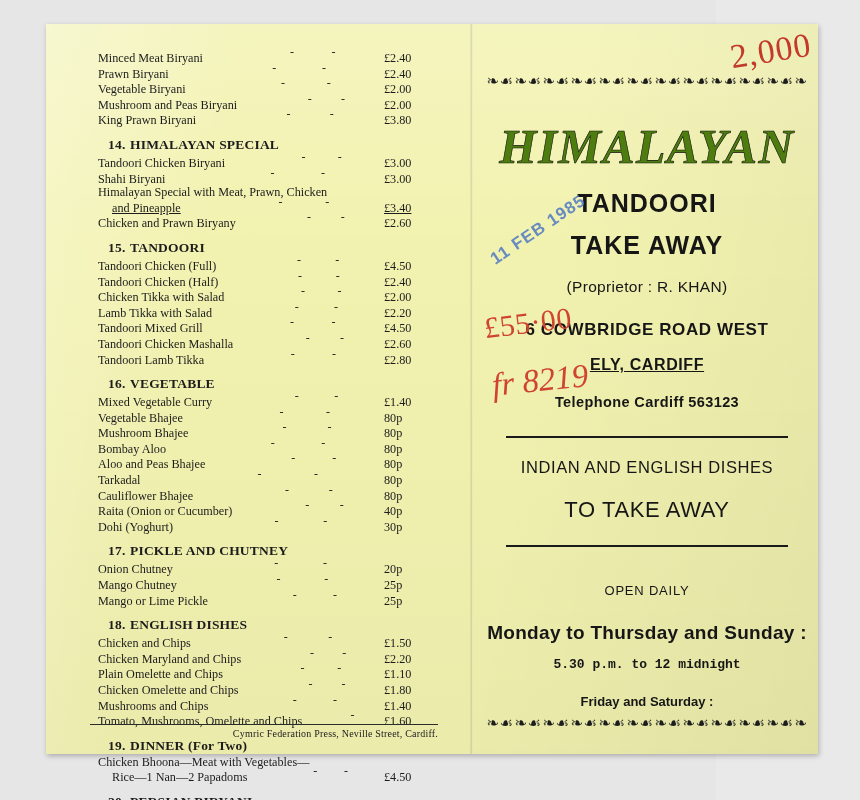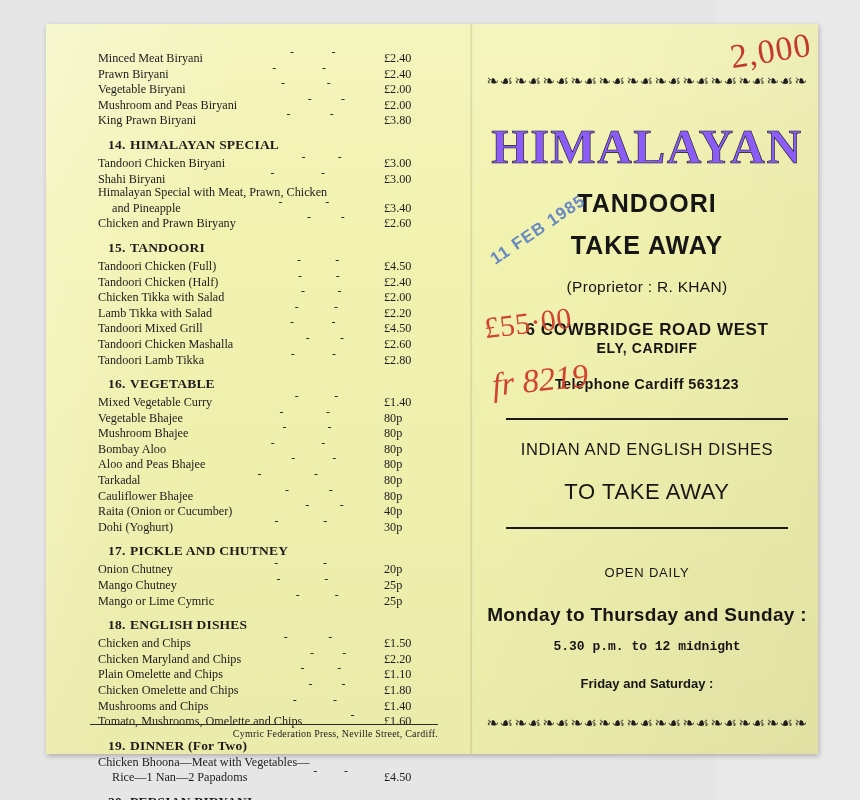--- a/index.html
+++ b/index.html
@@ -142,21 +142,22 @@
   }
   #orn-top { margin-top: 30px; }
   #orn-bottom { position: absolute; left: 0; right: 0; top: 672px; }
   #title {
     margin-top: 34px;
     font-family: "Liberation Serif", serif;
     font-weight: bold;
     font-size: 48px;
     letter-spacing: 1.5px;
     line-height: 1;
-    color: #8b5cf6;
+    color: #4d7c0f;
+    font-style: italic;
     -webkit-text-stroke: 0.6px #111;
   }
   #subtitle1 {
     margin-top: 18px;
     font-family: "Liberation Sans", sans-serif;
     font-weight: bold;
     font-size: 25px;
     letter-spacing: 1px;
   }
   #subtitle2 {
@@ -173,24 +174,26 @@
     letter-spacing: 0.3px;
   }
   #address1 {
     margin-top: 24px;
     font-family: "Liberation Sans", sans-serif;
     font-weight: bold;
     font-size: 17px;
     letter-spacing: 0.6px;
   }
   #address2 {
-    font-family: "Liberation Sans", sans-serif;
-    font-weight: bold;
-    font-size: 14px;
+    margin-top: 16px;
+    font-family: "Liberation Sans", sans-serif;
+    font-weight: bold;
+    font-size: 16px;
     letter-spacing: 0.6px;
+    text-decoration: underline;
   }
   #telephone {
     margin-top: 20px;
     font-family: "Liberation Sans", sans-serif;
     font-weight: bold;
     font-size: 14.5px;
     letter-spacing: 0.4px;
   }
   .hrule {
     width: 282px;
@@ -346,21 +349,21 @@
         </div>
         <div class="item-row">
           <span class="item-name">Shahi Biryani</span>
           <span class="dots">
             <span class="d1">-</span>
             <span class="d2">-</span>
           </span>
           <span class="price">£3.00</span>
         </div>
         <div class="wrap-note">Himalayan Special with Meat, Prawn, Chicken</div>
-        <div class="item-row" style="padding-left: 22px;">
+        <div class="item-row" style="padding-left: 22px; text-decoration: underline;">
           <span class="item-name">and Pineapple</span>
           <span class="dots">
             <span class="d1">-</span>
             <span class="d2">-</span>
           </span>
           <span class="price">£3.40</span>
         </div>
         <div class="item-row">
           <span class="item-name">Chicken and Prawn Biryany</span>
           <span class="dots">
@@ -510,21 +513,21 @@
         </div>
         <div class="item-row">
           <span class="item-name">Mango Chutney</span>
           <span class="dots">
             <span class="d1">-</span>
             <span class="d2">-</span>
           </span>
           <span class="price">25p</span>
         </div>
         <div class="item-row">
-          <span class="item-name">Mango or Lime Cymric</span>
+          <span class="item-name">Mango or Lime Pickle</span>
           <span class="dots">
             <span class="d1">-</span>
             <span class="d2">-</span>
           </span>
           <span class="price">25p</span>
         </div>
         <div class="section-head"><span class="num">18.</span><span>ENGLISH DISHES</span></div>
         <div class="item-row">
           <span class="item-name">Chicken and Chips</span>
           <span class="dots">

